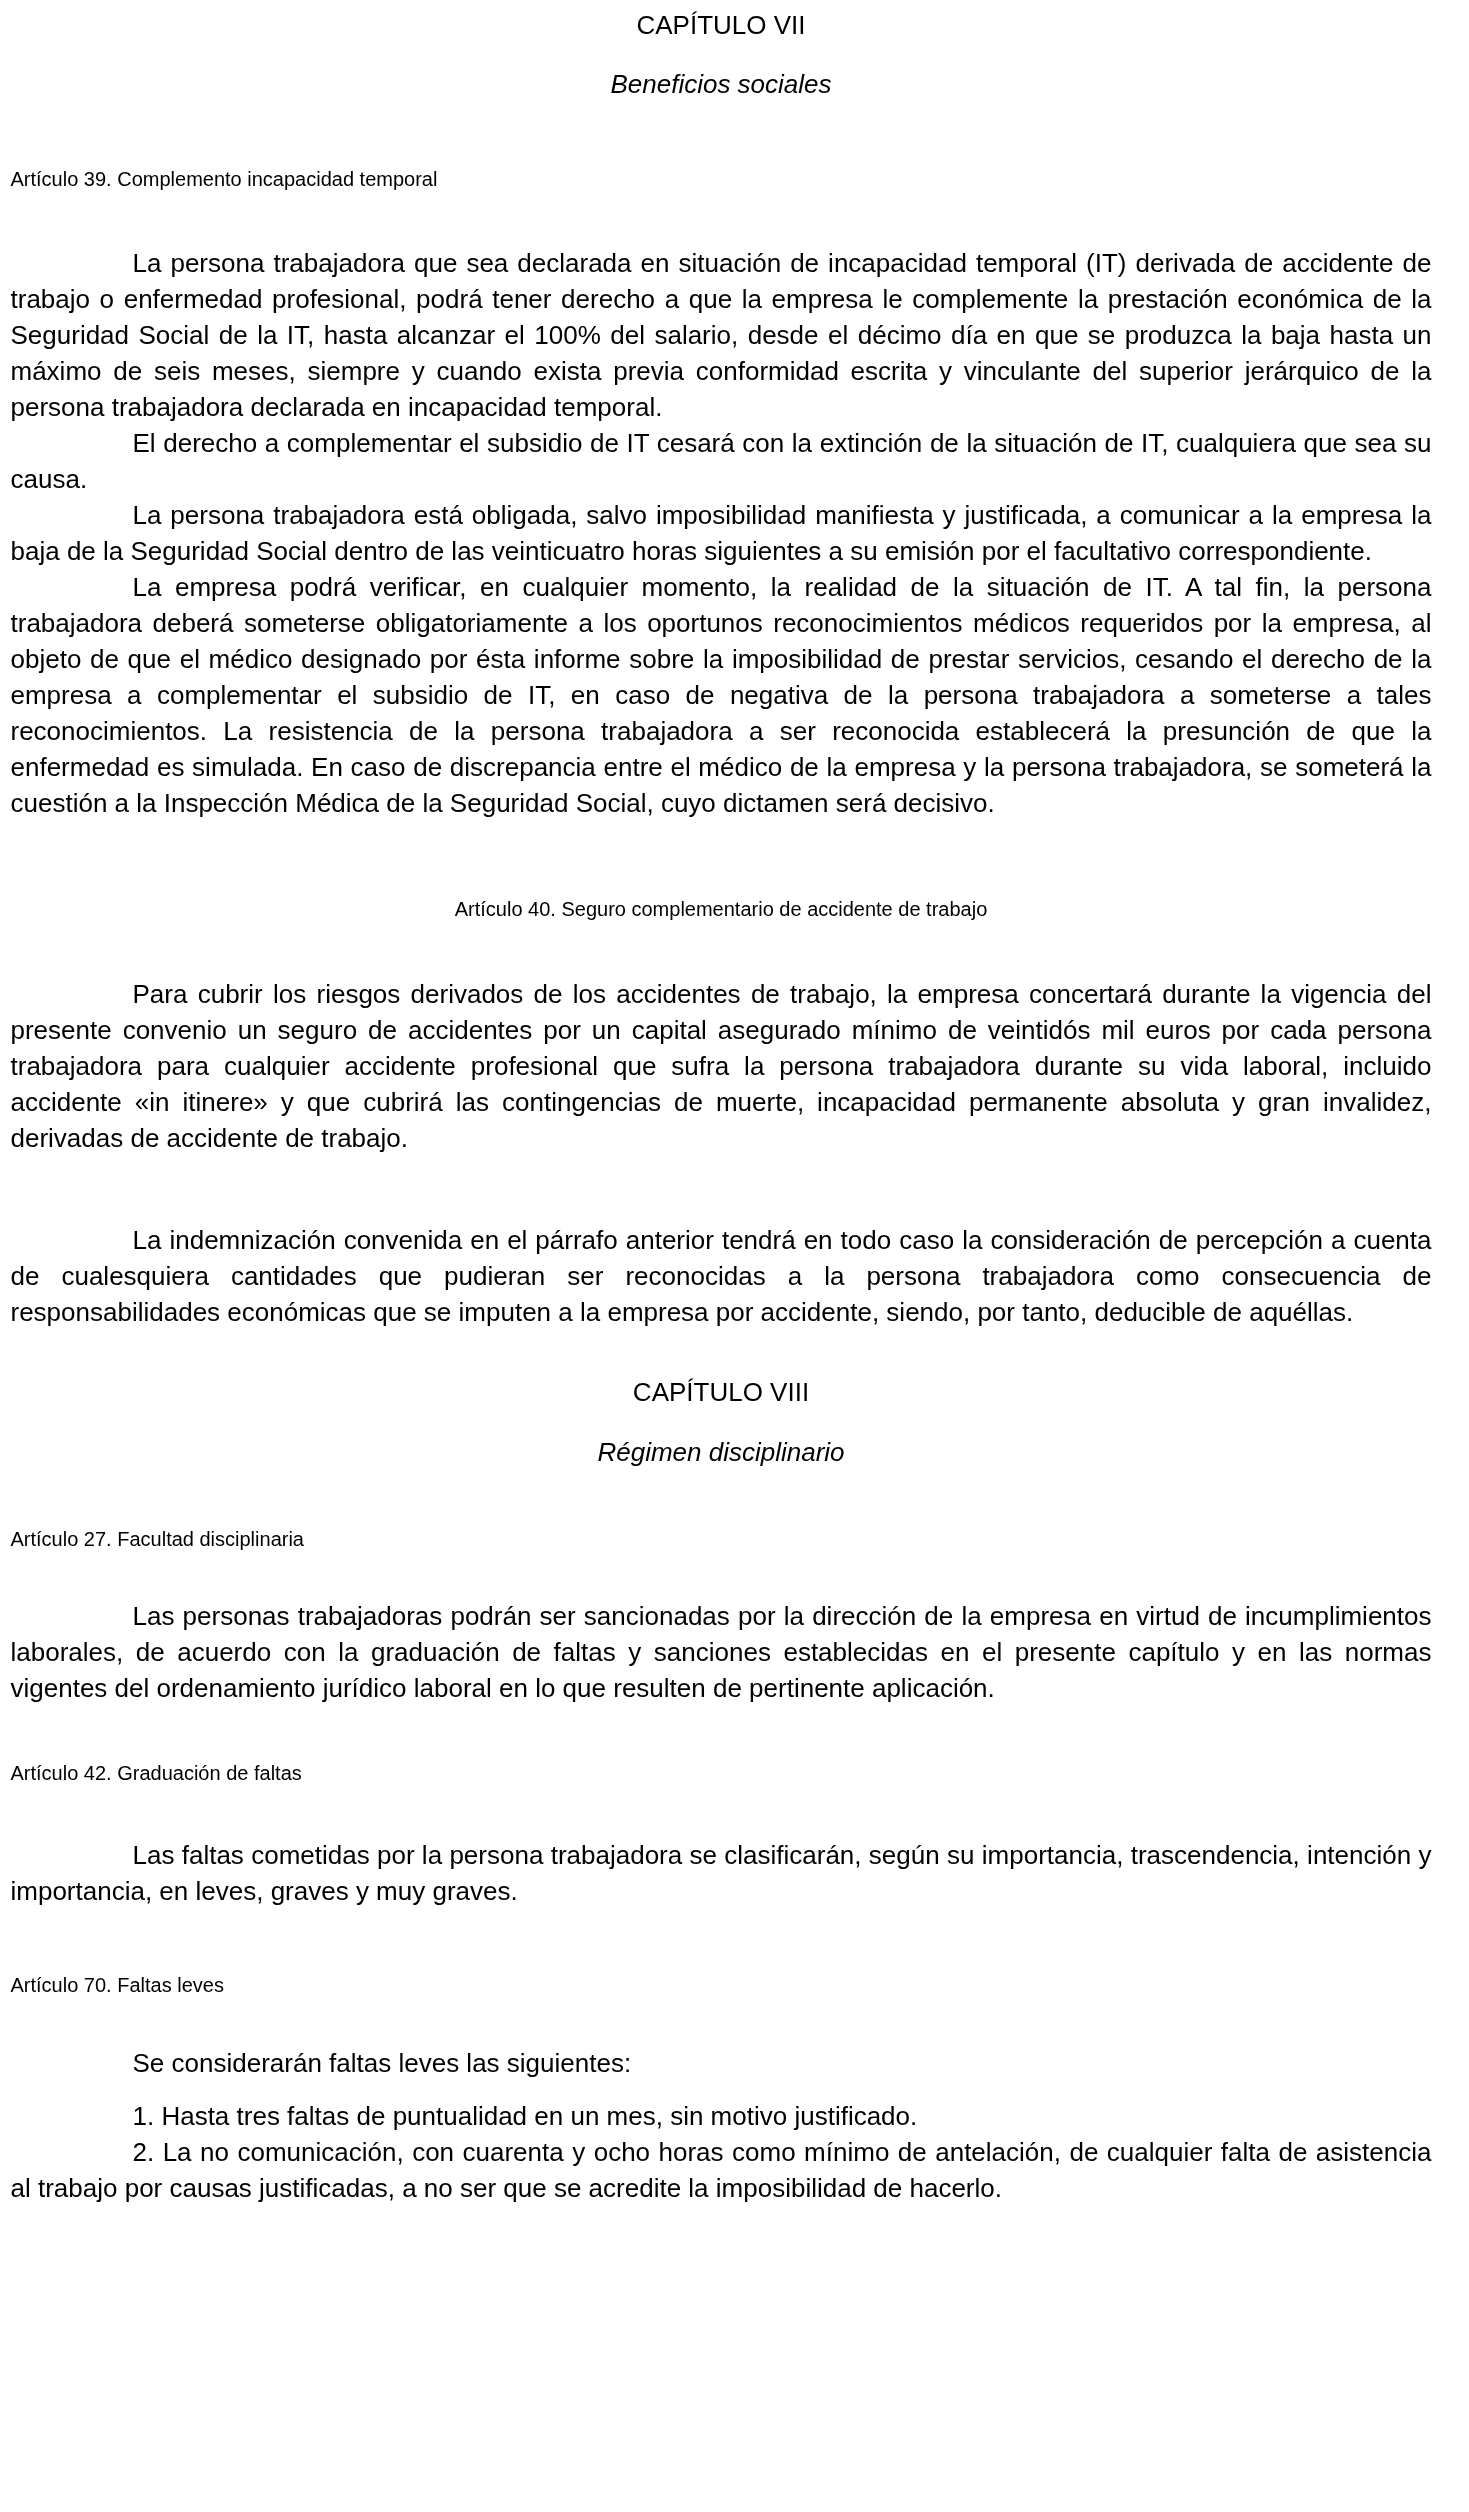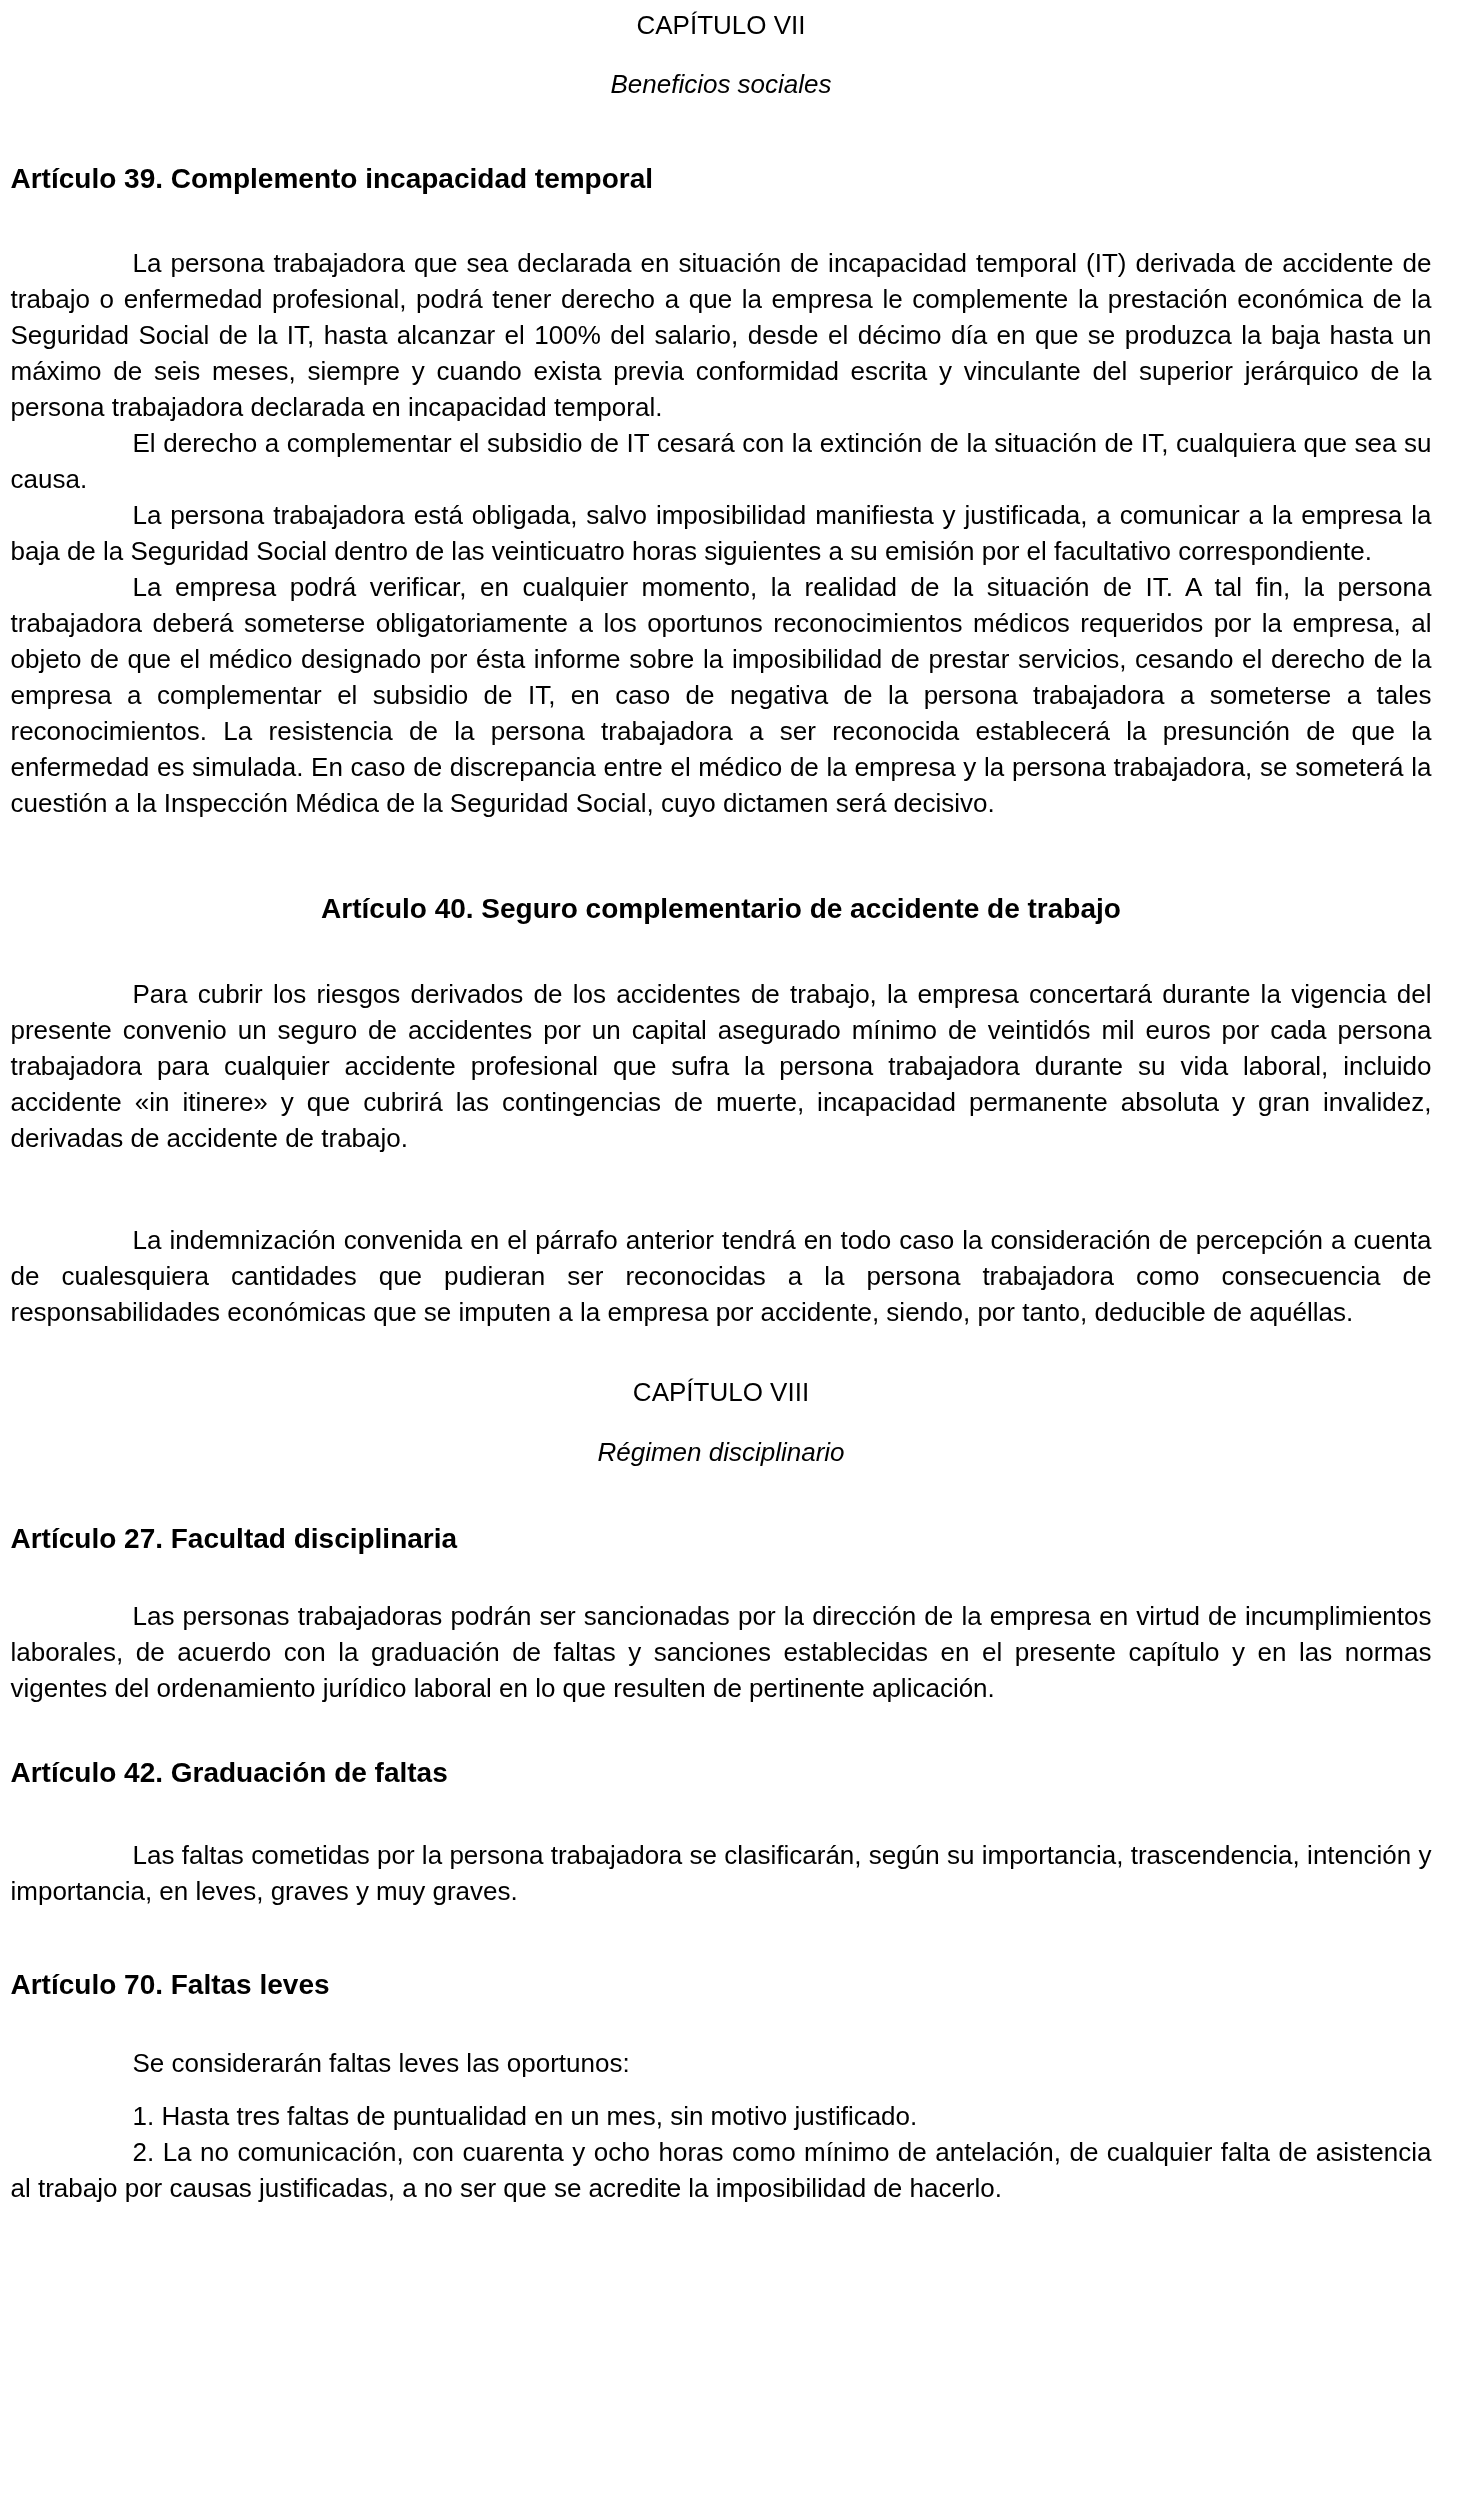--- a/index.html
+++ b/index.html
@@ -24,23 +24,23 @@
     font-weight: normal;
   }
   .chapter-subtitle {
     text-align: center;
     font-size: 26px;
     line-height: 28px;
     font-style: italic;
     margin-top: 31.5px;
   }
   .article-heading {
-    font-size: 28px;
+    font-size: 20px;
     line-height: 30px;
-    font-weight: bold;
+    font-weight: normal;
     text-align: left;
   }
   .para {
     font-size: 26px;
     line-height: 36px;
     text-align: justify;
     text-indent: 122px;
     margin: 0;
   }
   
@@ -79,18 +79,18 @@
   <div class="chapter-title t-ch8">CAPÍTULO VIII</div>
   <div class="chapter-subtitle">Régimen disciplinario</div>
 
   <div class="article-heading h-art41">Artículo 27. Facultad disciplinaria</div>
   <p class="para p41-first">Las personas trabajadoras podrán ser sancionadas por la dirección de la empresa en virtud de incumplimientos laborales, de acuerdo con la graduación de faltas y sanciones establecidas en el presente capítulo y en las normas vigentes del ordenamiento jurídico laboral en lo que resulten de pertinente aplicación.</p>
 
   <div class="article-heading h-art42">Artículo 42. Graduación de faltas</div>
   <p class="para p42-first">Las faltas cometidas por la persona trabajadora se clasificarán, según su importancia, trascendencia, intención y importancia, en leves, graves y muy graves.</p>
 
   <div class="article-heading h-art43">Artículo 70. Faltas leves</div>
-  <p class="para p43-intro">Se considerarán faltas leves las oportunos:</p>
+  <p class="para p43-intro">Se considerarán faltas leves las siguientes:</p>
   <p class="para p43-item1">1. Hasta tres faltas de puntualidad en un mes, sin motivo justificado.</p>
   <p class="para">2. La no comunicación, con cuarenta y ocho horas como mínimo de antelación, de cualquier falta de asistencia al trabajo por causas justificadas, a no ser que se acredite la imposibilidad de hacerlo.</p>
 
 </div>
 
 
 </body></html>

